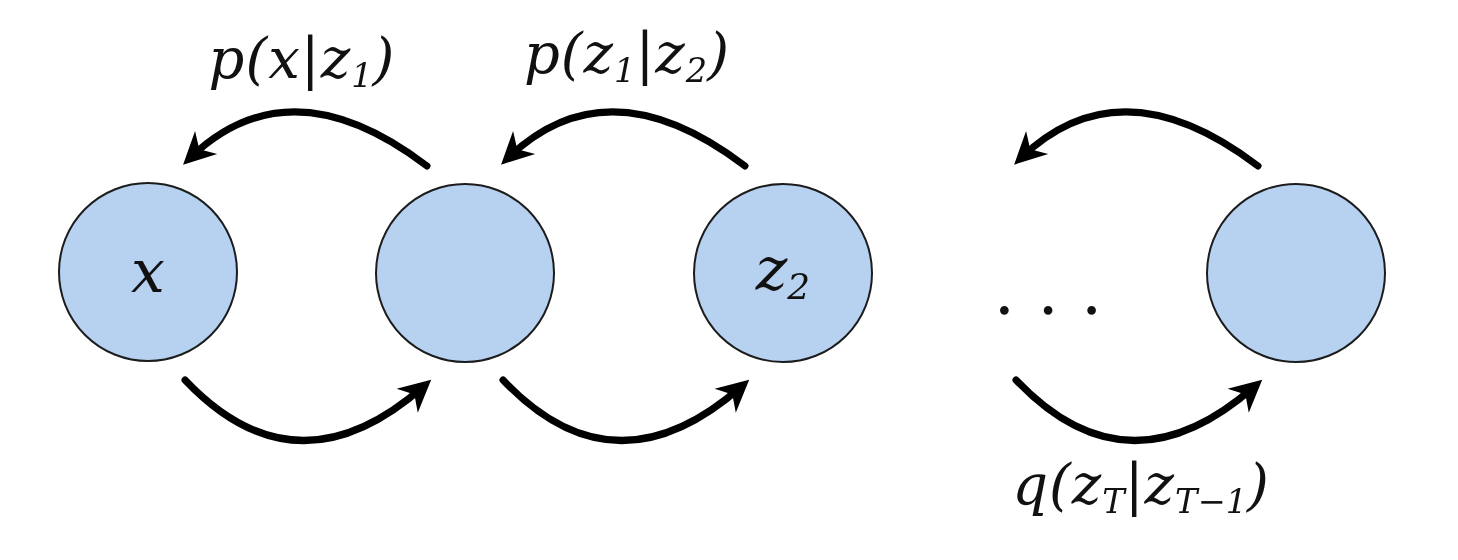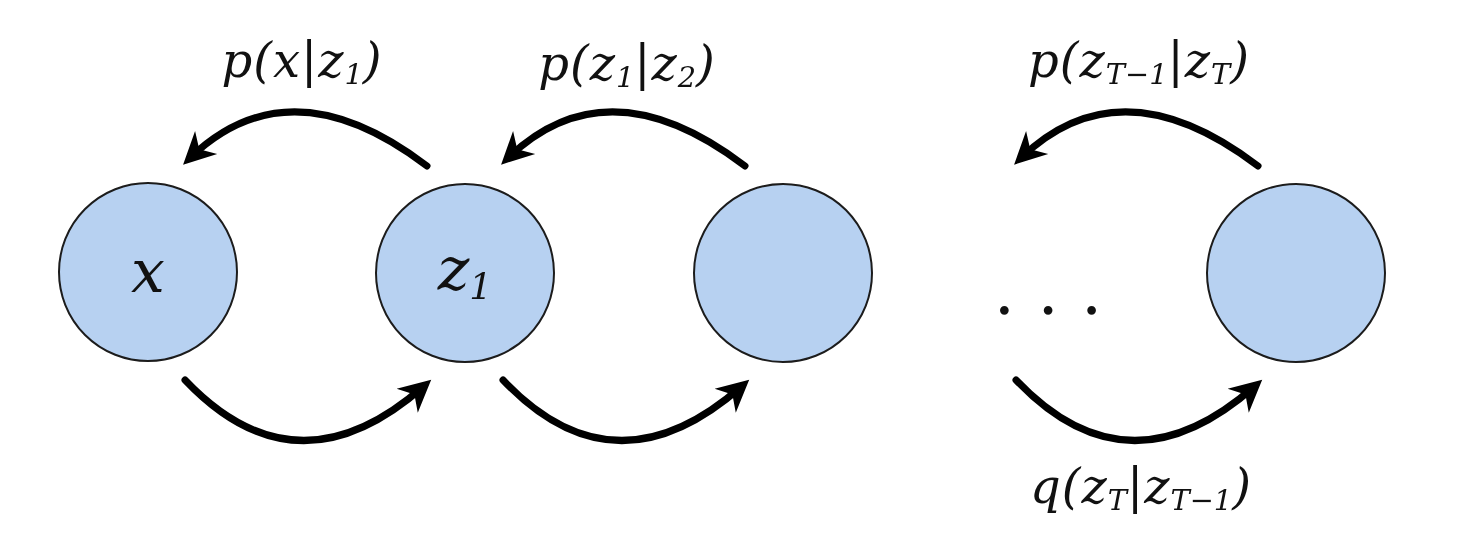--- a/index.html
+++ b/index.html
@@ -21,21 +21,21 @@
   .node-circle{fill:var(--node-fill);stroke:var(--node-stroke);stroke-width:2;}
   .arc{fill:none;stroke:var(--arrow);stroke-width:7;stroke-linecap:round;}
   .math{
     position:absolute;
     transform:translate(-50%,-52%);
     color:var(--text);
     font-style:italic;
     line-height:1;
     white-space:nowrap;
   }
-  .edge-label{font-size:48px;letter-spacing:1px;}
+  .edge-label{font-size:56px;letter-spacing:1px;}
   .node-label{font-size:60px;}
   .math sub{font-size:0.60em;vertical-align:-0.24em;font-style:italic;letter-spacing:0;}
   .ellipsis{
     position:absolute;
     transform:translate(-50%,-50%);
     margin-left:13px;
     color:var(--text);
     font-size:30px;
     letter-spacing:26px;
     line-height:1;
@@ -62,23 +62,22 @@
     <path class="arc" d="M427,166 Q290,62 190,158" marker-end="url(#arrowhead)"></path>
     <path class="arc" d="M745,166 Q608,62 508,158" marker-end="url(#arrowhead)"></path>
     <path class="arc" d="M1258,166 Q1121,62 1021,158" marker-end="url(#arrowhead)"></path>
 
     <path class="arc" d="M185,380 Q297,498 424,386" marker-end="url(#arrowhead)"></path>
     <path class="arc" d="M503,380 Q615,498 742,386" marker-end="url(#arrowhead)"></path>
     <path class="arc" d="M1016,380 Q1128,498 1255,386" marker-end="url(#arrowhead)"></path>
   </svg>
 
   <div class="math node-label" style="left:148px;top:272px">x</div>
-  <div class="math node-label" style="left:465px;top:273px">z<sub>1</sub></div>
+  <div class="math node-label" style="left:783px;top:273px">z<sub>2</sub></div>
 
   <div class="ellipsis" style="left:1048px;top:312px">•••</div>
 
   <div class="math edge-label" style="left:302px;top:63px">p(x|z<sub>1</sub>)</div>
-  <div class="math edge-label" style="left:627px;top:66px">p(z<sub>1</sub>|z<sub>2</sub>)</div>
-  <div class="math edge-label" style="left:1139px;top:63px">p(z<sub>T−1</sub>|z<sub>T</sub>)</div>
+  <div class="math edge-label" style="left:627px;top:58px">p(z<sub>1</sub>|z<sub>2</sub>)</div>
 
   <div class="math edge-label" style="left:1141px;top:489px">q(z<sub>T</sub>|z<sub>T−1</sub>)</div>
 
 </div>
 
 </body></html>

